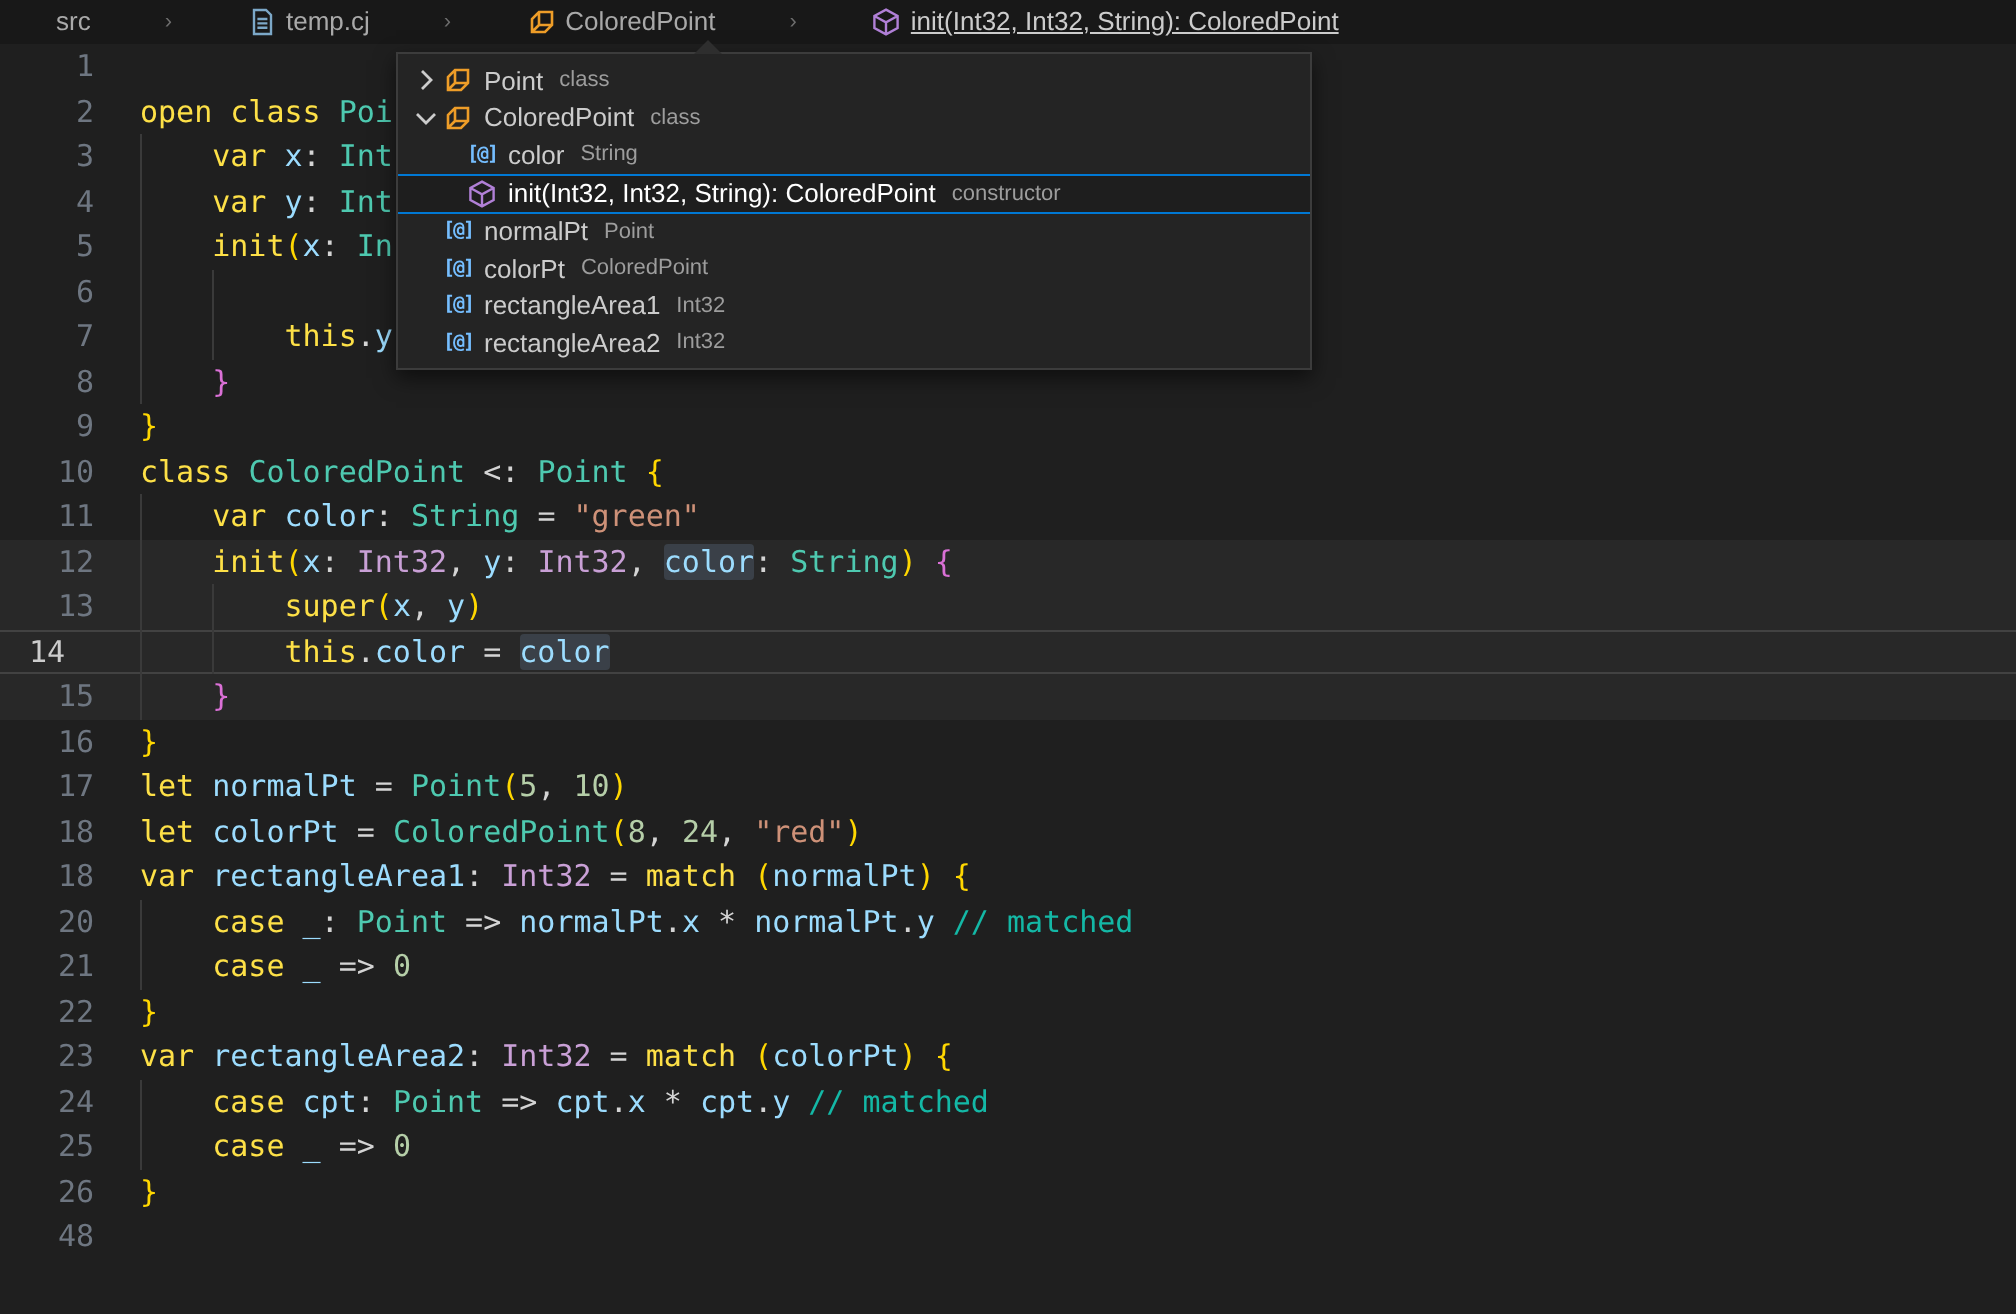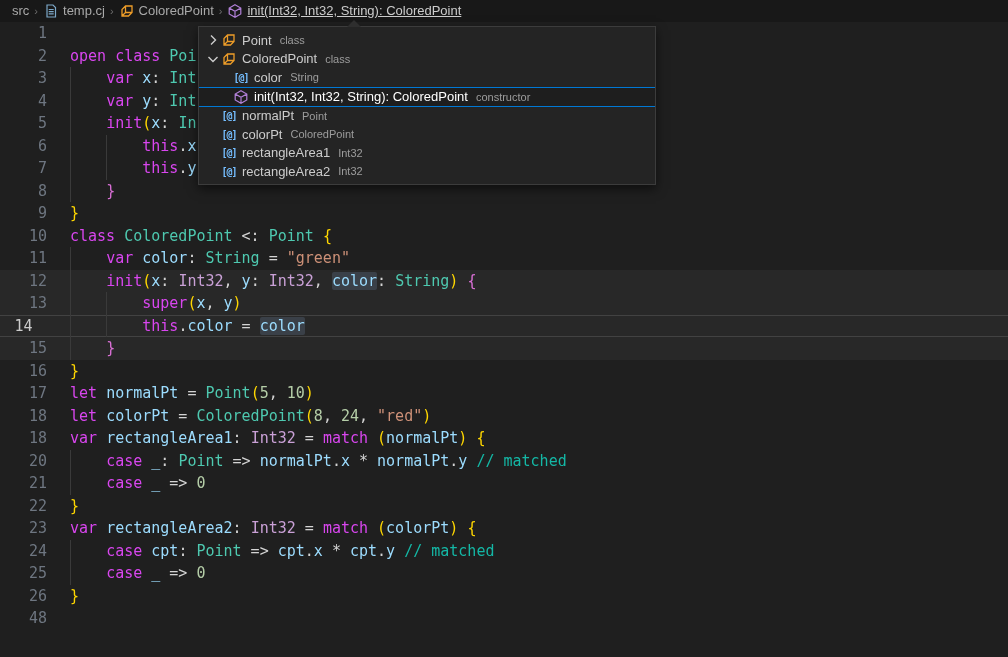--- a/index.html
+++ b/index.html
@@ -3,21 +3,21 @@
 <meta charset="utf-8">
 <style>
   * { margin:0; padding:0; box-sizing:border-box; }
   html,body { width:1008px; height:657px; overflow:hidden; background:#1f1f1f;
               font-family:"Liberation Sans", sans-serif; }
 
   
   .breadcrumb-bar {
     position:absolute; top:0; left:0; width:1008px; height:22px;
     background:#181818; display:flex; align-items:center;
-    padding-left:12px; font-size:13px; color:#a9a9a9; white-space:nowrap;
+    padding-left:28px; font-size:13px; color:#a9a9a9; white-space:nowrap;gap:32px;
   }
   .crumb { display:flex; align-items:center; gap:4px; cursor:pointer; }
   .crumb .bc-label { line-height:22px; }
   .crumb.focused .bc-label { color:#cccccc; text-decoration:underline; }
   .bc-sep { color:#6e6e6e; margin:0 5px; font-size:11px; line-height:22px; }
   .bc-icon { display:inline-flex; width:16px; height:16px; align-items:center; justify-content:center; }
 
   
   .editor { position:absolute; top:22px; left:0; width:1008px; height:635px; }
   .code-line {
@@ -27,21 +27,21 @@
   .code-line.range-hl { background:rgba(255,255,255,0.045);text-decoration:underline; }
   .code-line.current-line { box-shadow: inset 0 1px 0 rgba(255,255,255,0.12), inset 0 -1px 0 rgba(255,255,255,0.12); }
   .ln {
     position:absolute; left:0; width:47px; text-align:right;
     color:#6e7681; user-select:none;
   }
   .code-line.current-line .ln { color:#cccccc;text-align:center; }
   .code-text { position:absolute; left:70px; white-space:pre; }
   .indent-guide { position:absolute; top:0; width:1px; height:100%; background:#3a3a3a; }
 
-  .tok-kw { color:#d946ef; }
+  .tok-kw { color:#fde047; }
   .tok-ty { color:#4EC9B0; }
   .tok-it { color:#C9A0D6; }
   .tok-vr { color:#9CDCFE; }
   .tok-st { color:#CE9178; }
   .tok-nu { color:#B5CEA8; }
   .tok-co { color:#14b8a6; }
   .tok-op { color:#D4D4D4; }
   .tok-pl { color:#D4D4D4; }
   .tok-b1 { color:#FFD700; }
   .tok-b2 { color:#DA70D6; }
@@ -132,21 +132,20 @@
     </div>
     <div class="code-line">
       <span class="ln">5</span>
       <span class="indent-guide" style="left: 70px;"></span>
       <span class="code-text"><span class="tok-pl">    </span><span class="tok-kw">init</span><span class="tok-b1">(</span><span class="tok-vr">x</span><span class="tok-op">:</span><span class="tok-pl"> </span><span class="tok-ty">In</span></span>
     </div>
     <div class="code-line">
       <span class="ln">6</span>
       <span class="indent-guide" style="left: 70px;"></span>
       <span class="indent-guide" style="left: 106.094px;"></span>
-      <span class="code-text"><span class="tok-pl">        </span><span class="tok-kw">this</span><span class="tok-op">.</span><span class="tok-vr">x</span></span>
     </div>
     <div class="code-line">
       <span class="ln">7</span>
       <span class="indent-guide" style="left: 70px;"></span>
       <span class="indent-guide" style="left: 106.094px;"></span>
       <span class="code-text"><span class="tok-pl">        </span><span class="tok-kw">this</span><span class="tok-op">.</span><span class="tok-vr">y</span></span>
     </div>
     <div class="code-line">
       <span class="ln">8</span>
       <span class="indent-guide" style="left: 70px;"></span>

